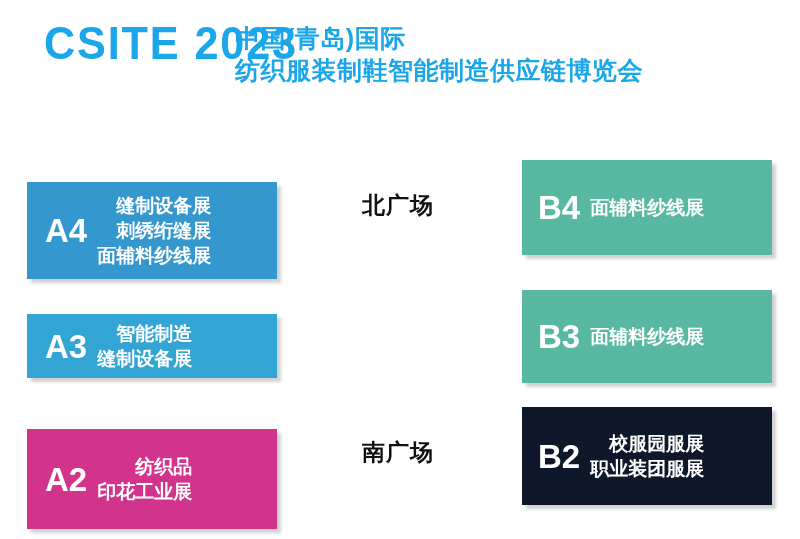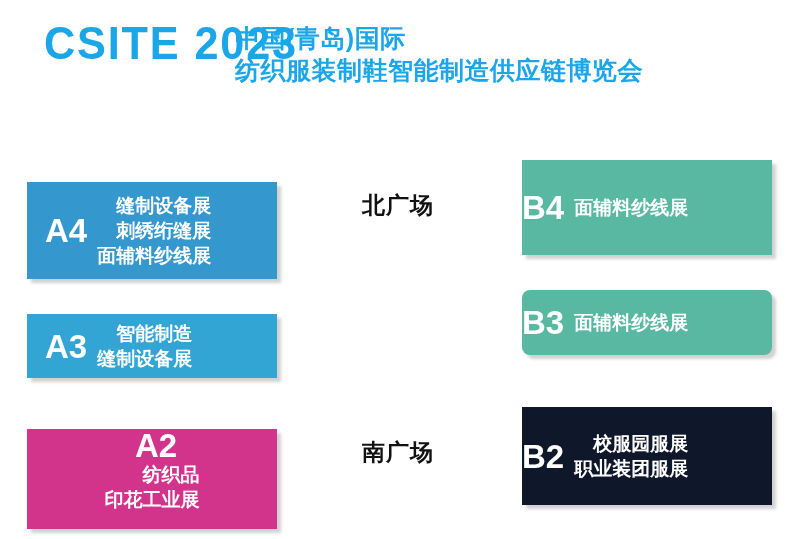--- a/index.html
+++ b/index.html
@@ -90,28 +90,28 @@
     white-space: nowrap;
   }
 
   
   .col-left { left: 27px; width: 250px; margin-top: 24px; }
   .col-left .hall-code { margin-left: 18px; margin-right: 10px; }
   .col-left .hall-names { text-align: right; }
 
   
   .col-right { left: 522px; width: 250px; }
-  .col-right .hall-code { margin-right: 10px; }
+  .col-right .hall-code { margin-left: 16px; margin-right: 10px; }
 
   #hall-a4 { top: 48px;  height: 97px;  background: #3498ce; }
   #hall-a3 { top: 180px; height: 64px;  background: #32a5d4; }
-  #hall-a2 { top: 295px; height: 100px; background: #d2338b; flex-direction: column; }
+  #hall-a2 { top: 295px; height: 100px; background: #d2338b; }
 
   #hall-b4 { top: 50px;  height: 95px;  background: #58b8a2; }
-  #hall-b3 { top: 180px; height: 65px;  background: #58b8a2; border-radius: 8px; }
+  #hall-b3 { top: 180px; height: 93px;  background: #58b8a2; }
   #hall-b2 { top: 297px; height: 98px;  background: #3b76b4; }
 
   #hall-b2 .hall-names { text-align: right; }
 
   
   .plaza-label {
     position: absolute;
     left: 325px;
     width: 146px;
     text-align: center;

